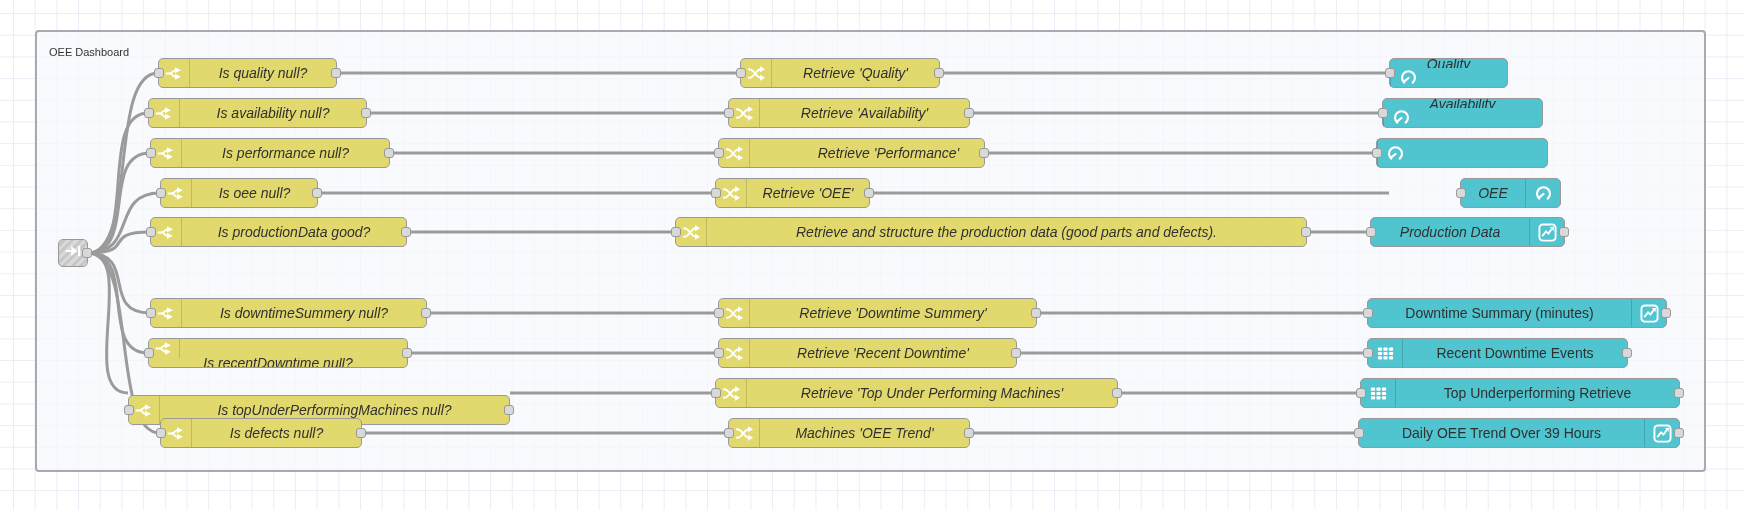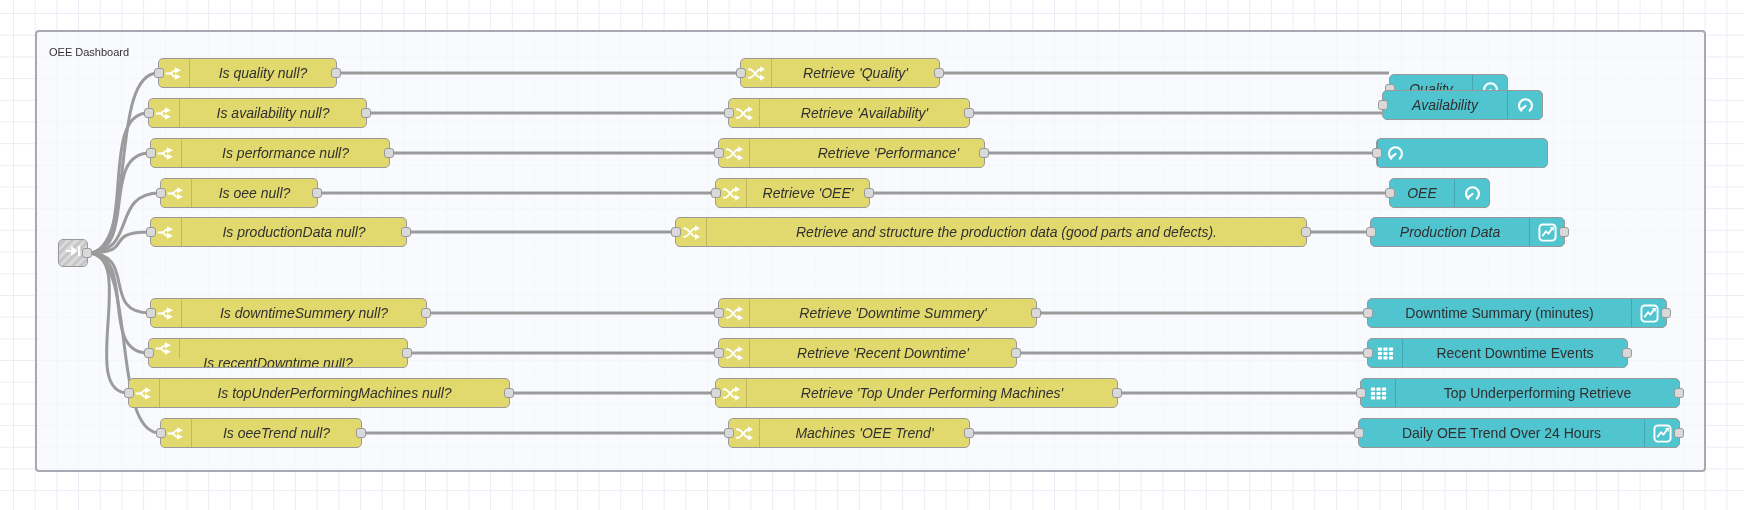--- a/index.html
+++ b/index.html
@@ -153,21 +153,21 @@
               <path d="M2 14.5 C8 14.5 9.5 5.5 14.5 5.5"></path>
             </g>
             <polygon points="13.7,11.4 19,14.5 13.7,17.6" fill="#fff"></polygon>
             <polygon points="13.7,2.4 19,5.5 13.7,8.6" fill="#fff"></polygon>
           </svg>
         </div>
         <div class="label it">Retrieve 'Quality'</div>
         <div class="port in"></div>
         <div class="port out"></div>
       </div>
-      <div class="node cyan" style="left: 1389px; top: 74px; width: 119px;">
+      <div class="node cyan" style="left: 1389px; top: 58px; width: 119px; flex-direction: column;">
         <div class="label it">Quality</div>
         <div class="icon-box side-right" style="width:34px">
           <svg viewBox="0 0 20 20" width="19" height="19">
             <path d="M5.6 15.4 A6.8 6.8 0 1 1 14.4 15.4" fill="none" stroke="#fff" stroke-width="2.3" stroke-linecap="round"></path>
             <path d="M10 10.5 L6.2 13.6" stroke="#fff" stroke-width="2.3" stroke-linecap="round"></path>
           </svg>
         </div>
         <div class="port in"></div>
       </div>
       <div class="node yellow" style="left: 148px; top: 98px; width: 219px;">
@@ -193,21 +193,21 @@
               <path d="M2 14.5 C8 14.5 9.5 5.5 14.5 5.5"></path>
             </g>
             <polygon points="13.7,11.4 19,14.5 13.7,17.6" fill="#fff"></polygon>
             <polygon points="13.7,2.4 19,5.5 13.7,8.6" fill="#fff"></polygon>
           </svg>
         </div>
         <div class="label it">Retrieve 'Availability'</div>
         <div class="port in"></div>
         <div class="port out"></div>
       </div>
-      <div class="node cyan" style="left: 1382px; top: 90px; width: 161px;">
+      <div class="node cyan" style="left: 1382px; top: 98px; width: 161px; flex-direction: column;">
         <div class="label it">Availability</div>
         <div class="icon-box side-right" style="width:34px">
           <svg viewBox="0 0 20 20" width="19" height="19">
             <path d="M5.6 15.4 A6.8 6.8 0 1 1 14.4 15.4" fill="none" stroke="#fff" stroke-width="2.3" stroke-linecap="round"></path>
             <path d="M10 10.5 L6.2 13.6" stroke="#fff" stroke-width="2.3" stroke-linecap="round"></path>
           </svg>
         </div>
         <div class="port in"></div>
       </div>
       <div class="node yellow" style="left: 150px; top: 138px; width: 240px;">
@@ -272,42 +272,42 @@
               <path d="M2 14.5 C8 14.5 9.5 5.5 14.5 5.5"></path>
             </g>
             <polygon points="13.7,11.4 19,14.5 13.7,17.6" fill="#fff"></polygon>
             <polygon points="13.7,2.4 19,5.5 13.7,8.6" fill="#fff"></polygon>
           </svg>
         </div>
         <div class="label it">Retrieve 'OEE'</div>
         <div class="port in"></div>
         <div class="port out"></div>
       </div>
-      <div class="node cyan" style="left: 1389px; top: 178px; width: 101px;">
+      <div class="node cyan" style="left: 1460px; top: 178px; width: 101px;">
         <div class="label it">OEE</div>
         <div class="icon-box side-right" style="width:34px">
           <svg viewBox="0 0 20 20" width="19" height="19">
             <path d="M5.6 15.4 A6.8 6.8 0 1 1 14.4 15.4" fill="none" stroke="#fff" stroke-width="2.3" stroke-linecap="round"></path>
             <path d="M10 10.5 L6.2 13.6" stroke="#fff" stroke-width="2.3" stroke-linecap="round"></path>
           </svg>
         </div>
         <div class="port in"></div>
       </div>
       <div class="node yellow" style="left: 150px; top: 217px; width: 257px;">
         <div class="icon-box side-left" style="width:30px">
           <svg viewBox="0 0 20 20" width="19" height="19">
             <g fill="none" stroke="#fff" stroke-width="2" stroke-linecap="round">
               <path d="M1.5 10 H5 C8 10 8.5 6.5 11 6.5"></path>
               <path d="M5 10 C8 10 8.5 13.5 11 13.5"></path>
             </g>
             <polygon points="10.5,3.3 16.8,6.5 10.5,9.7" fill="#fff"></polygon>
             <polygon points="10.5,10.3 16.8,13.5 10.5,16.7" fill="#fff"></polygon>
           </svg>
         </div>
-        <div class="label it">Is productionData null?</div>
+        <div class="label it">Is productionData good?</div>
         <div class="port in"></div>
         <div class="port out"></div>
       </div>
       <div class="node yellow" style="left: 675px; top: 217px; width: 632px;">
         <div class="icon-box side-left" style="width:30px">
           <svg viewBox="0 0 20 20" width="19" height="19">
             <g fill="none" stroke="#fff" stroke-width="2" stroke-linecap="round">
               <path d="M2 5.5 C8 5.5 9.5 14.5 14.5 14.5"></path>
               <path d="M2 14.5 C8 14.5 9.5 5.5 14.5 5.5"></path>
             </g>
@@ -416,21 +416,21 @@
               <rect x="2" y="13" width="4.4" height="3.4" rx="0.8"></rect>
               <rect x="7.8" y="13" width="4.4" height="3.4" rx="0.8"></rect>
               <rect x="13.6" y="13" width="4.4" height="3.4" rx="0.8"></rect>
             </g>
           </svg>
         </div>
         <div class="label">Recent Downtime Events</div>
         <div class="port in"></div>
         <div class="port out"></div>
       </div>
-      <div class="node yellow" style="left: 128px; top: 378px; width: 382px;">
+      <div class="node yellow" style="left: 128px; top: 395px; width: 382px;">
         <div class="icon-box side-left" style="width:30px">
           <svg viewBox="0 0 20 20" width="19" height="19">
             <g fill="none" stroke="#fff" stroke-width="2" stroke-linecap="round">
               <path d="M1.5 10 H5 C8 10 8.5 6.5 11 6.5"></path>
               <path d="M5 10 C8 10 8.5 13.5 11 13.5"></path>
             </g>
             <polygon points="10.5,3.3 16.8,6.5 10.5,9.7" fill="#fff"></polygon>
             <polygon points="10.5,10.3 16.8,13.5 10.5,16.7" fill="#fff"></polygon>
           </svg>
         </div>
@@ -477,41 +477,41 @@
         <div class="icon-box side-left" style="width:30px">
           <svg viewBox="0 0 20 20" width="19" height="19">
             <g fill="none" stroke="#fff" stroke-width="2" stroke-linecap="round">
               <path d="M1.5 10 H5 C8 10 8.5 6.5 11 6.5"></path>
               <path d="M5 10 C8 10 8.5 13.5 11 13.5"></path>
             </g>
             <polygon points="10.5,3.3 16.8,6.5 10.5,9.7" fill="#fff"></polygon>
             <polygon points="10.5,10.3 16.8,13.5 10.5,16.7" fill="#fff"></polygon>
           </svg>
         </div>
-        <div class="label it">Is oeeTrend null?</div>
+        <div class="label it">Is defects null?</div>
         <div class="port in"></div>
         <div class="port out"></div>
       </div>
       <div class="node yellow" style="left: 728px; top: 418px; width: 242px;">
         <div class="icon-box side-left" style="width:30px">
           <svg viewBox="0 0 20 20" width="19" height="19">
             <g fill="none" stroke="#fff" stroke-width="2" stroke-linecap="round">
               <path d="M2 5.5 C8 5.5 9.5 14.5 14.5 14.5"></path>
               <path d="M2 14.5 C8 14.5 9.5 5.5 14.5 5.5"></path>
             </g>
             <polygon points="13.7,11.4 19,14.5 13.7,17.6" fill="#fff"></polygon>
             <polygon points="13.7,2.4 19,5.5 13.7,8.6" fill="#fff"></polygon>
           </svg>
         </div>
         <div class="label it">Machines 'OEE Trend'</div>
         <div class="port in"></div>
         <div class="port out"></div>
       </div>
       <div class="node cyan" style="left: 1358px; top: 418px; width: 322px;">
-        <div class="label">Daily OEE Trend Over 24 Hours</div>
+        <div class="label">Daily OEE Trend Over 39 Hours</div>
         <div class="icon-box side-right" style="width:34px">
           <svg viewBox="0 0 20 20" width="19" height="19">
             <rect x="1.5" y="1.5" width="17" height="17" rx="3.5" fill="none" stroke="#fff" stroke-width="2"></rect>
             <path d="M4.5 13.8 L8.5 8.8 L11 11.2 L14.2 6.5" fill="none" stroke="#fff" stroke-width="2"></path>
             <polygon points="12.4,4.4 16.9,3.9 16.3,8.4" fill="#fff"></polygon>
           </svg>
         </div>
         <div class="port in"></div>
         <div class="port out"></div>
       </div>

